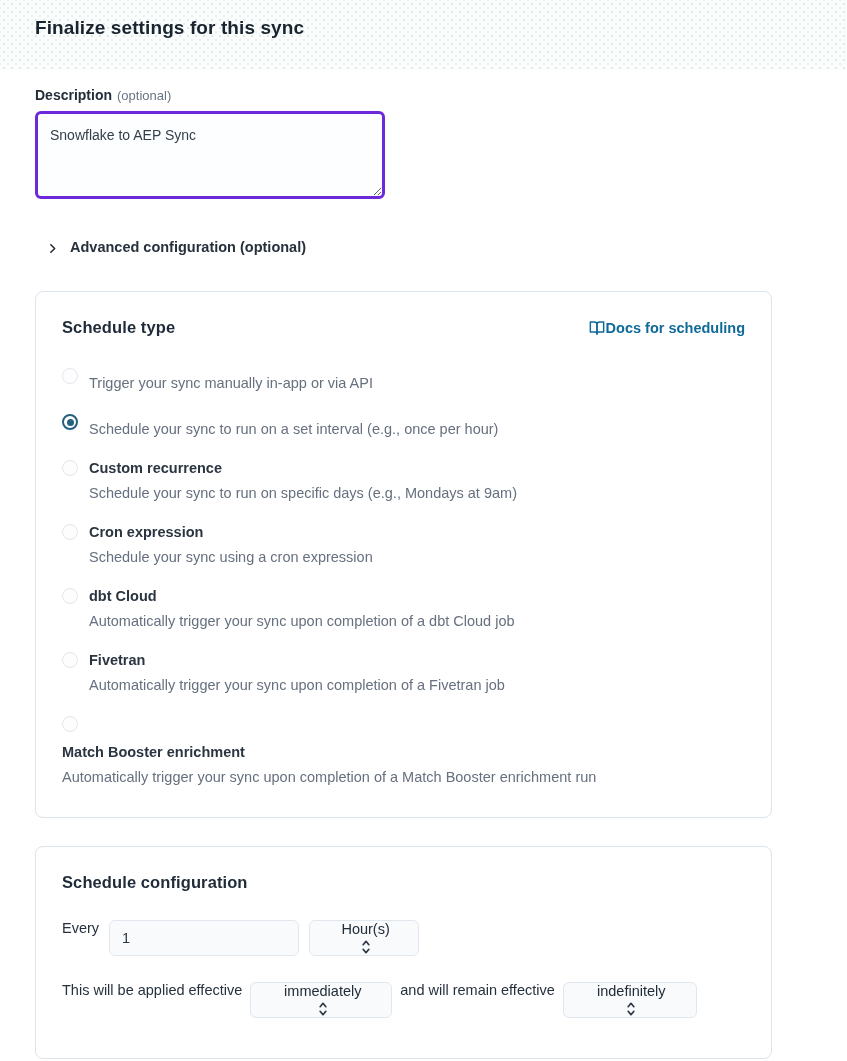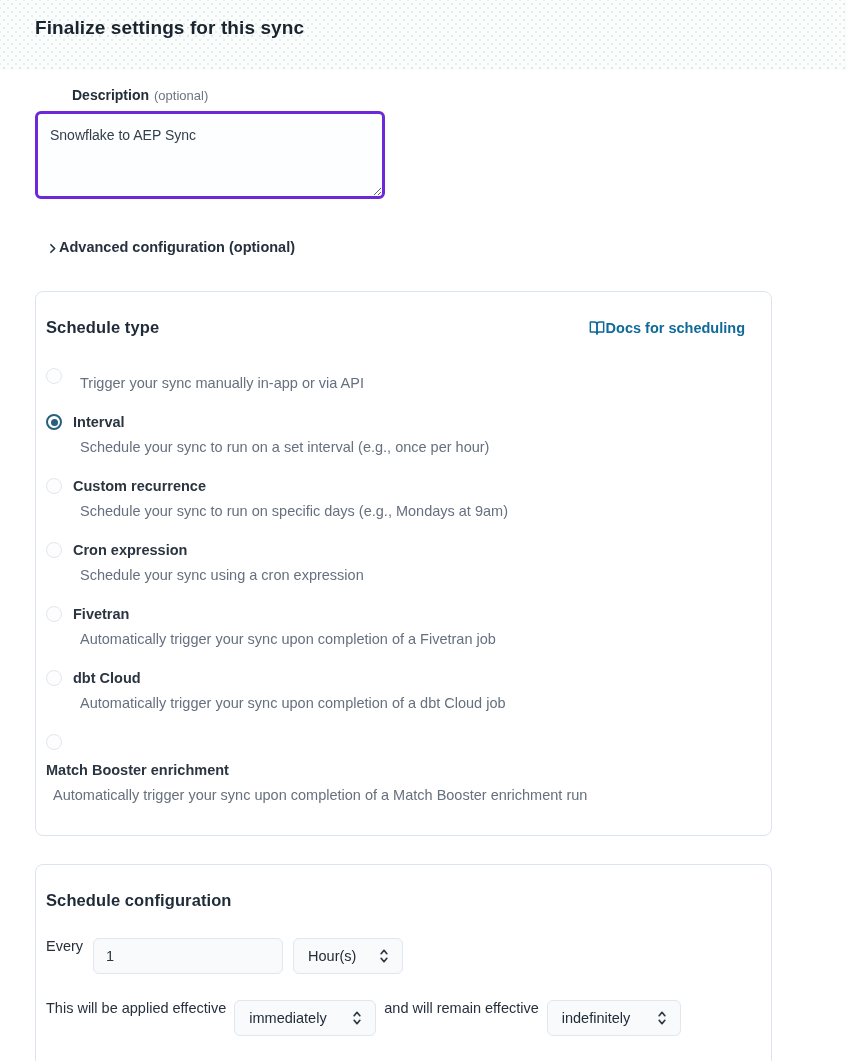--- a/index.html
+++ b/index.html
@@ -28,38 +28,38 @@
       radial-gradient(#dcebea 0.9px, transparent 0.9px),
       radial-gradient(#e4f0ef 0.9px, transparent 0.9px);
     background-size:8px 8px,8px 8px;
     background-position:0 0,4px 4px;
   }
   .page-title{
     font-size:19px;line-height:26px;font-weight:600;color:#19242f;letter-spacing:.1px;
   }
   
   .main{padding:0 40px 0 35px;}
-  .field-label-row{margin-top:17px;display:flex;align-items:baseline;gap:5px;margin-left:37px;}
+  .field-label-row{margin-top:17px;display:flex;align-items:baseline;gap:5px;}
   .field-label{font-size:14px;font-weight:700;color:#232e3a;}
   .field-optional{font-size:13px;font-weight:400;color:#6a7583;}
   textarea.description{
     display:block;margin-top:8px;width:350px;height:88px;
     padding:11px 12px;font-family:inherit;font-size:14px;color:#333e4b;
     background:#fdfeff;border:3px solid #6d28d9;border-radius:6px;
     resize:both;outline:none;line-height:20px;
   }
   .advanced-row{
-    margin-top:40px;margin-left:11px;display:flex;align-items:flex-end;cursor:pointer;
+    margin-top:40px;margin-left:11px;display:flex;align-items:flex-end;gap:11px;cursor:pointer;
   }
   .advanced-row .chev{display:flex;align-items:center;color:#26313d;}
   .advanced-label{font-size:14.5px;font-weight:700;color:#26313d;}
   
   .card{
     width:737px;border:1px solid #dce4ec;border-radius:8px;background:#fff;
-    padding:26px 26px 30px 10px;
+    padding:26px 26px 30px 26px;
   }
   .card-schedule-type{margin-top:36px;}
   .card-schedule-config{margin-top:28px;padding-bottom:40px;}
   .card-head{display:flex;align-items:center;justify-content:space-between;}
   .card-title{font-size:16.5px;font-weight:700;color:var(--heading);letter-spacing:.1px;}
   .docs-link{display:flex;align-items:center;gap:1px;color:var(--link);cursor:pointer;text-decoration:none;}
   .docs-link .txt{font-size:14.5px;font-weight:600;}
   
   .options{margin-top:30px;}
   .option{display:flex;align-items:flex-start;gap:11px;margin-bottom:20px;cursor:pointer;}
@@ -67,34 +67,34 @@
   .radio{
     flex:none;width:16px;height:16px;margin-top:1px;border-radius:50%;
     border:1px solid #e2e7ee;background:#fdfdfe;position:relative;
   }
   .option.checked .radio{border:2px solid var(--radio-selected);background:#fff;}
   .option.checked .radio::after{
     content:"";position:absolute;left:50%;top:50%;width:7px;height:7px;margin:-3.5px 0 0 -3.5px;
     border-radius:50%;background:var(--radio-selected);
   }
   .option-label{font-size:14.5px;line-height:18px;font-weight:700;color:var(--label);}
-  .option-desc{margin-top:7px;font-size:14.5px;line-height:19px;font-weight:400;color:var(--muted);margin-left:7px;}
+  .option-desc{margin-top:7px;font-size:14.5px;line-height:19px;font-weight:400;color:var(--muted);}
   
   .config-row{display:flex;align-items:flex-start;gap:10px;}
   .config-row.first{margin-top:28px;}
   .config-row.second{margin-top:26px;gap:8px;}
   .inline-label{font-size:14.5px;color:#26313d;}
   input.num-input{
     width:190px;height:36px;padding:0 12px;font-family:inherit;font-size:14.5px;color:#2b3641;
     background:var(--field-bg);border:1px solid var(--field-border);border-radius:6px;outline:none;
   }
   .faux-select{
     height:36px;display:flex;align-items:center;justify-content:space-between;gap:0;
     padding:0 11px 0 14px;background:var(--field-bg);border:1px solid var(--field-border);
-    border-radius:6px;cursor:pointer;
+    border-radius:6px;cursor:pointer;flex-direction:column;
   }
   .faux-select .sel-text{font-size:14.5px;color:#222d39;}
   .faux-select .updown{display:flex;color:#2f3a46;}
   .sel-unit{min-width:110px;}
   .sel-effective{min-width:142px;}
   .sel-remain{min-width:134px;}
   svg{display:block;}
 </style>
 </head>
 <body>
@@ -139,21 +139,20 @@
       <div class="option">
         <span class="radio"></span>
         <div>
           <div class="option-desc">Trigger your sync manually in-app or via API</div>
         </div>
       </div>
 
       <div class="option checked">
         <span class="radio"></span>
         <div>
-          <div class="option-label">Interval</div>
           <div class="option-desc">Schedule your sync to run on a set interval (e.g., once per hour)</div>
         </div>
       </div>
 
       <div class="option">
         <span class="radio"></span>
         <div>
           <div class="option-label">Custom recurrence</div>
           <div class="option-desc">Schedule your sync to run on specific days (e.g., Mondays at 9am)</div>
         </div>
@@ -163,30 +162,30 @@
         <span class="radio"></span>
         <div>
           <div class="option-label">Cron expression</div>
           <div class="option-desc">Schedule your sync using a cron expression</div>
         </div>
       </div>
 
       <div class="option">
         <span class="radio"></span>
         <div>
+          <div class="option-label">dbt Cloud</div>
+          <div class="option-desc">Automatically trigger your sync upon completion of a dbt Cloud job</div>
+        </div>
+      </div>
+
+      <div class="option">
+        <span class="radio"></span>
+        <div>
           <div class="option-label">Fivetran</div>
           <div class="option-desc">Automatically trigger your sync upon completion of a Fivetran job</div>
-        </div>
-      </div>
-
-      <div class="option">
-        <span class="radio"></span>
-        <div>
-          <div class="option-label">dbt Cloud</div>
-          <div class="option-desc">Automatically trigger your sync upon completion of a dbt Cloud job</div>
         </div>
       </div>
 
       <div class="option">
         <span class="radio"></span>
         <div>
           <div class="option-label">Match Booster enrichment</div>
           <div class="option-desc">Automatically trigger your sync upon completion of a Match Booster enrichment run</div>
         </div>
       </div>

